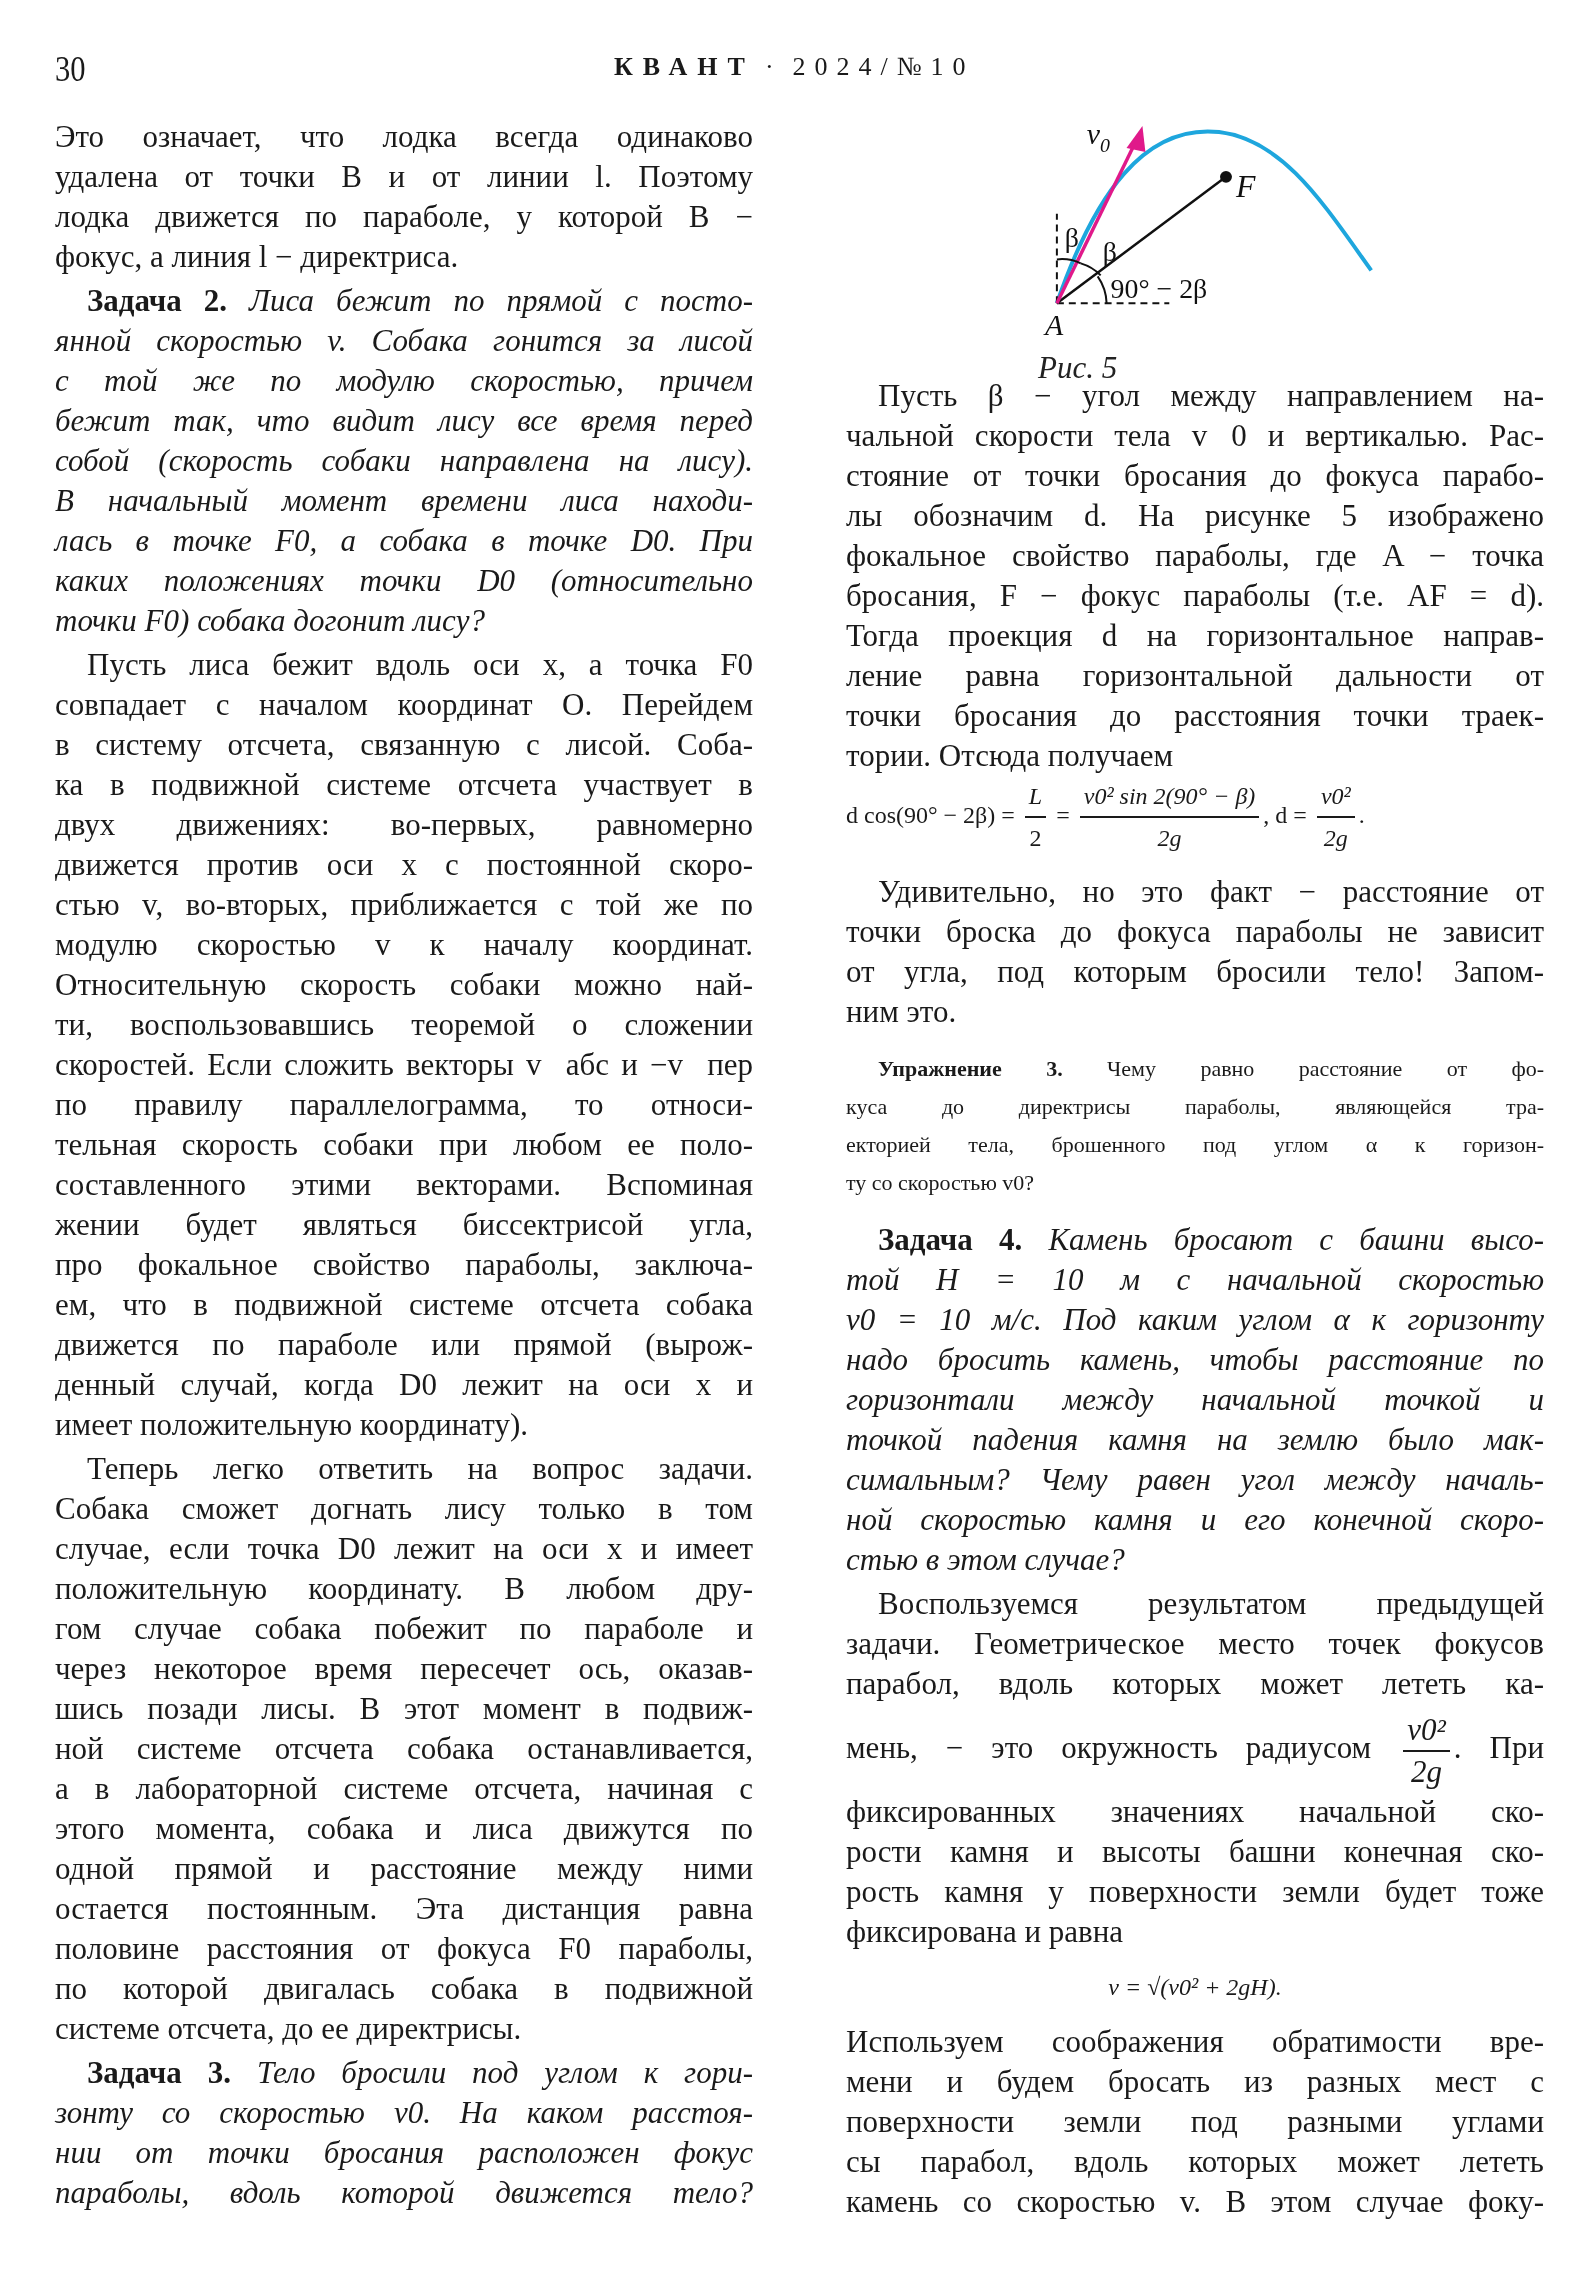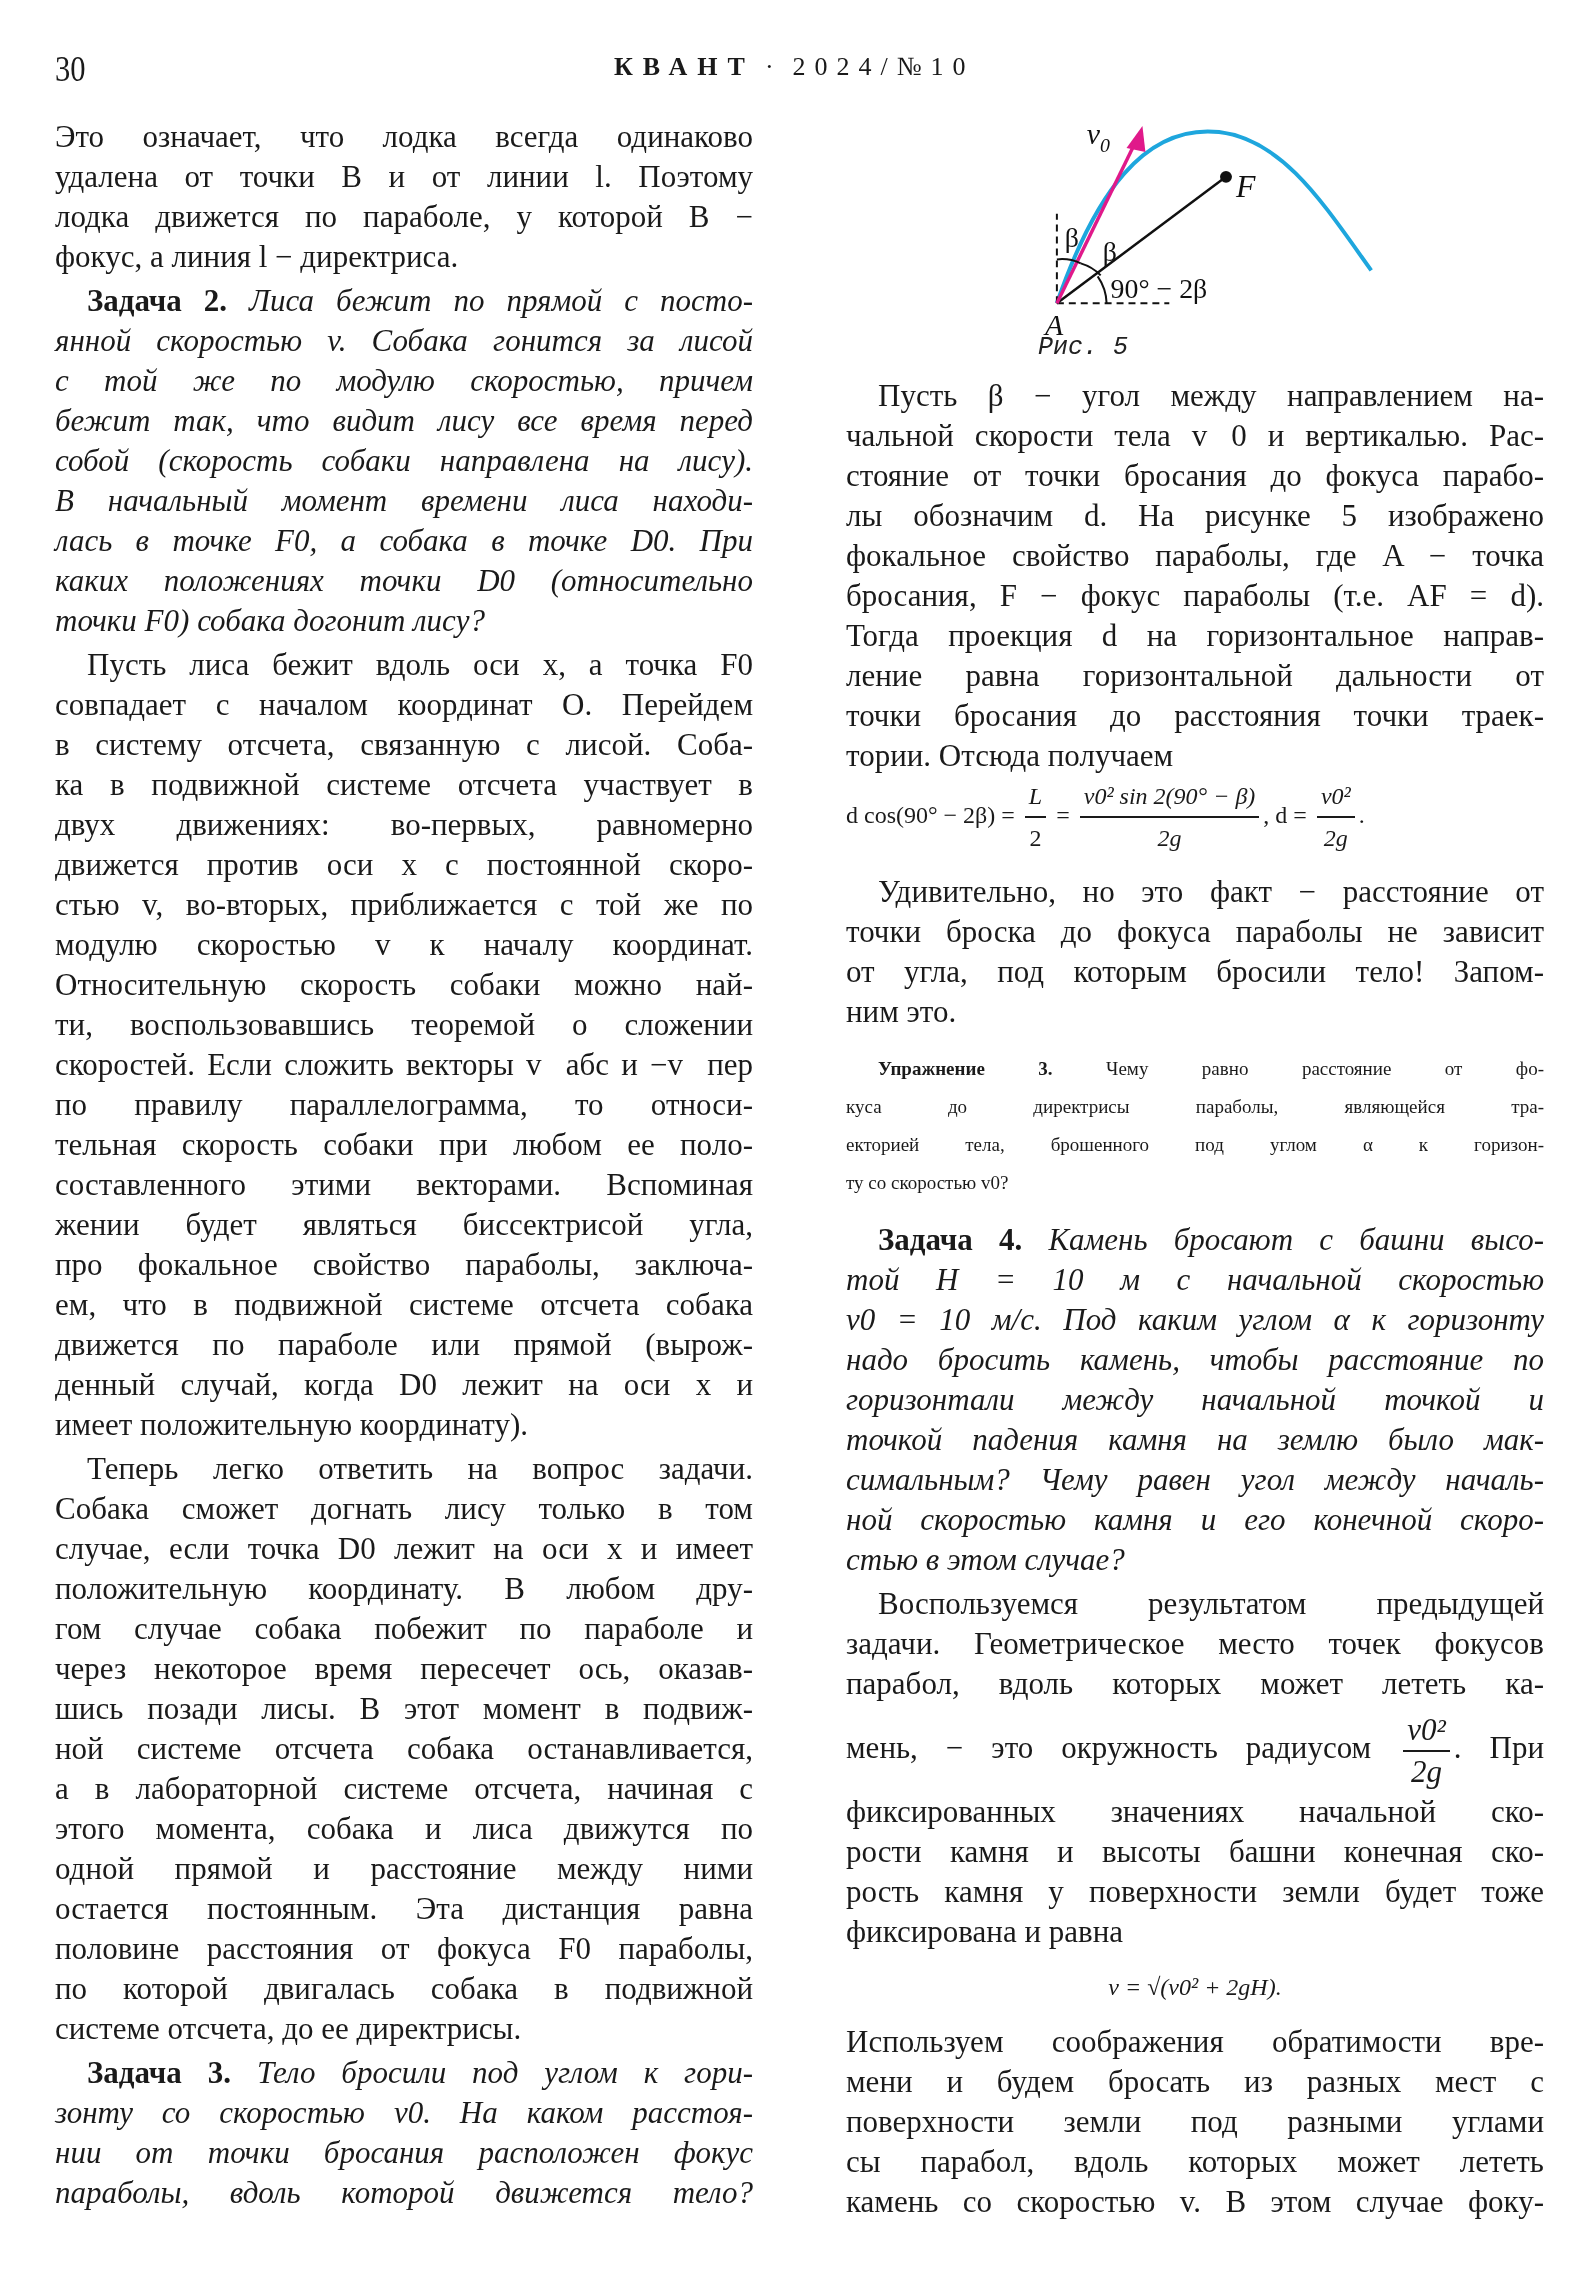--- a/index.html
+++ b/index.html
@@ -13,28 +13,28 @@
   .col { position:absolute; font-size:31px; line-height:40px; text-align:justify; }
   .col.left { left:55px; top:117px; width:698px; }
   .col.right { left:846px; top:376px; width:698px; }
   .p { margin:0; text-indent:0; }
   .p + .p { margin-top:4px; }
   .line { display:block; text-align:justify; text-align-last:justify; white-space:nowrap; height:40px; overflow:visible; }
   .line.last { text-align-last:left; }
   .line.ind { padding-left:32px; }
   b.label { font-weight:bold;font-family:Liberation Serif, serif; }
   i.it { }
-  .small { font-size:19px; line-height:38px; }
+  .small { font-size:22px; line-height:38px; }
   .gap { height:18px; }
   .formula { position:relative; height:96px; white-space:nowrap; font-size:24px; }
   .frac { display:inline-flex; flex-direction:column; align-items:center; vertical-align:middle; margin:0 4px; }
   .frac .num { border-bottom:2px solid #1a1a1a; padding:0 4px; line-height:40px; }
   .frac .den { line-height:40px; }
   .figure { position:absolute; left:1035px; top:114px; width:378px; height:259px; }
-  .fig-caption { position:absolute; left:1038px; top:333px; font-family:Liberation Mono, monospace; font-style:italic; font-size:25px; color:#222; }
+  .fig-caption { position:absolute; left:1038px; top:350px; font-family:Liberation Serif, serif; font-style:italic; font-size:31px; color:#222; }
 </style>
 </head>
 <body>
 
 <div class="header">
   <div class="page-num">30</div>
   <div class="running">
     <span class="mag">КВАНТ</span><span class="dot">·</span><span>2024/№10</span>
   </div>
 </div>

